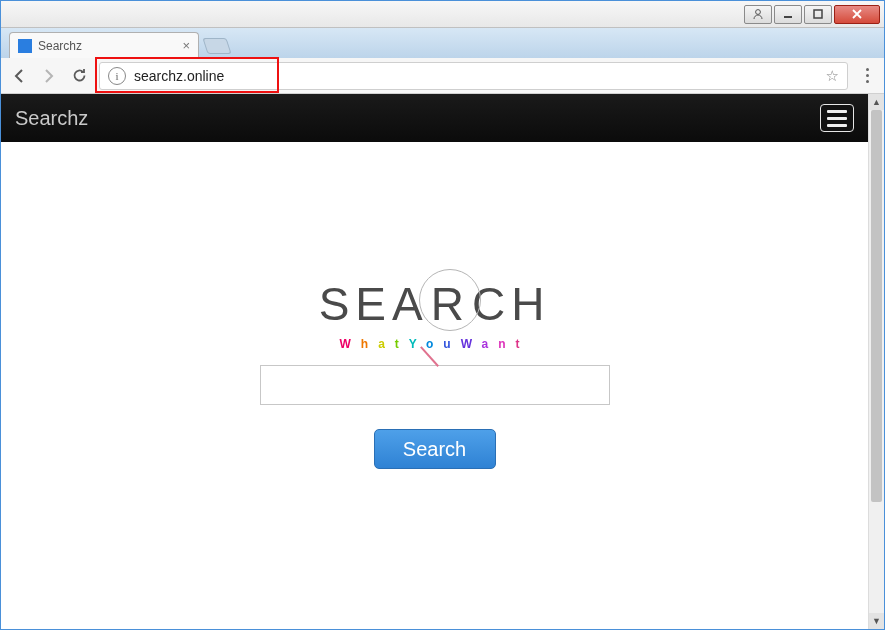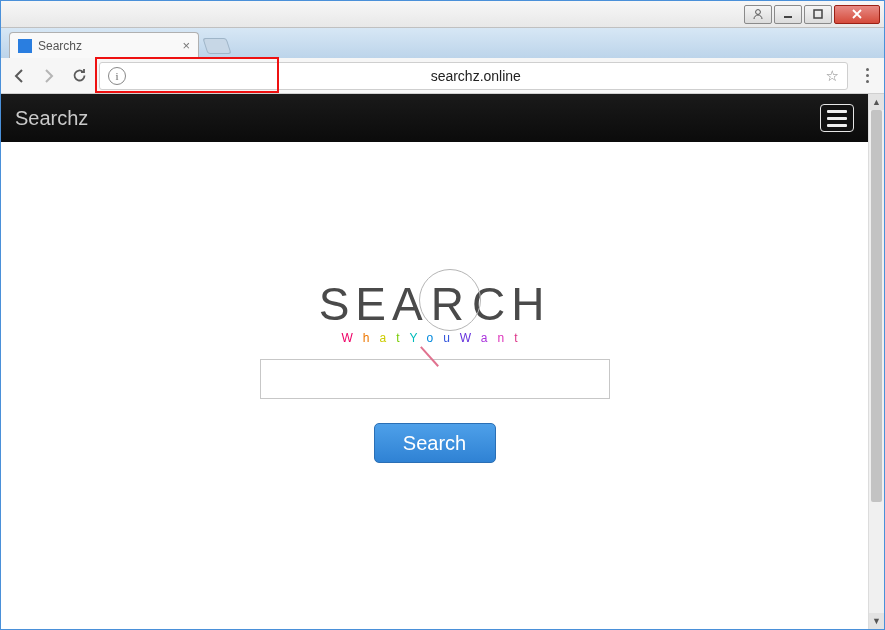--- a/index.html
+++ b/index.html
@@ -83,21 +83,21 @@
     border:1px solid #cfcfcf;
     border-radius: 3px;
     background:#fff;
     display:flex; align-items:center;
     padding: 0 8px;
     gap: 8px;
     font-size: 14px;
     color:#222;
   }
   .omnibox .siteinfo { width:18px; height:18px; display:flex; align-items:center; justify-content:center; color:#666; border:1px solid #888; border-radius:50%; font-size:11px; font-family: Georgia, serif; }
-  .omnibox .url { flex:1;text-align:center; }
+  .omnibox .url { flex:1; }
   .omnibox .star { color:#888; font-size:15px; }
   .highlight-box {
     position:absolute;
     left: -4px; top: -5px;
     width: 184px; height: 36px;
     border: 2px solid #e11;
     pointer-events:none;
   }
   .menu3dot { width:18px; display:flex; flex-direction:column; gap:3px; align-items:center; padding:0 4px;}
   .menu3dot span { width:3px; height:3px; background:#666; border-radius:50%; display:block; }
@@ -166,24 +166,25 @@
   .logo-main .mag::after{
     content:"";
     position:absolute;
     left:-8px; bottom:-16px;
     width:26px; height:1.5px;
     background:#e0728f;
     transform: rotate(48deg);
     transform-origin:left center;
   }
   .tagline {
+    margin-top: 6px;
     font-size: 12px;
     letter-spacing: 10px;
     text-transform: none;
-    font-weight: 400;
+    font-weight: 700;
   }
   .tagline span:nth-child(1){color:#e06;} 
   .tagline span:nth-child(2){color:#e70;}
   .tagline span:nth-child(3){color:#cc0;}
   .tagline span:nth-child(4){color:#7c0;}
   .tagline span:nth-child(5){color:#0bb;}
   .tagline span:nth-child(6){color:#08d;}
   .tagline span:nth-child(7){color:#35d;}
   .tagline span:nth-child(8){color:#63d;}
   .tagline span:nth-child(9){color:#a3d;}

